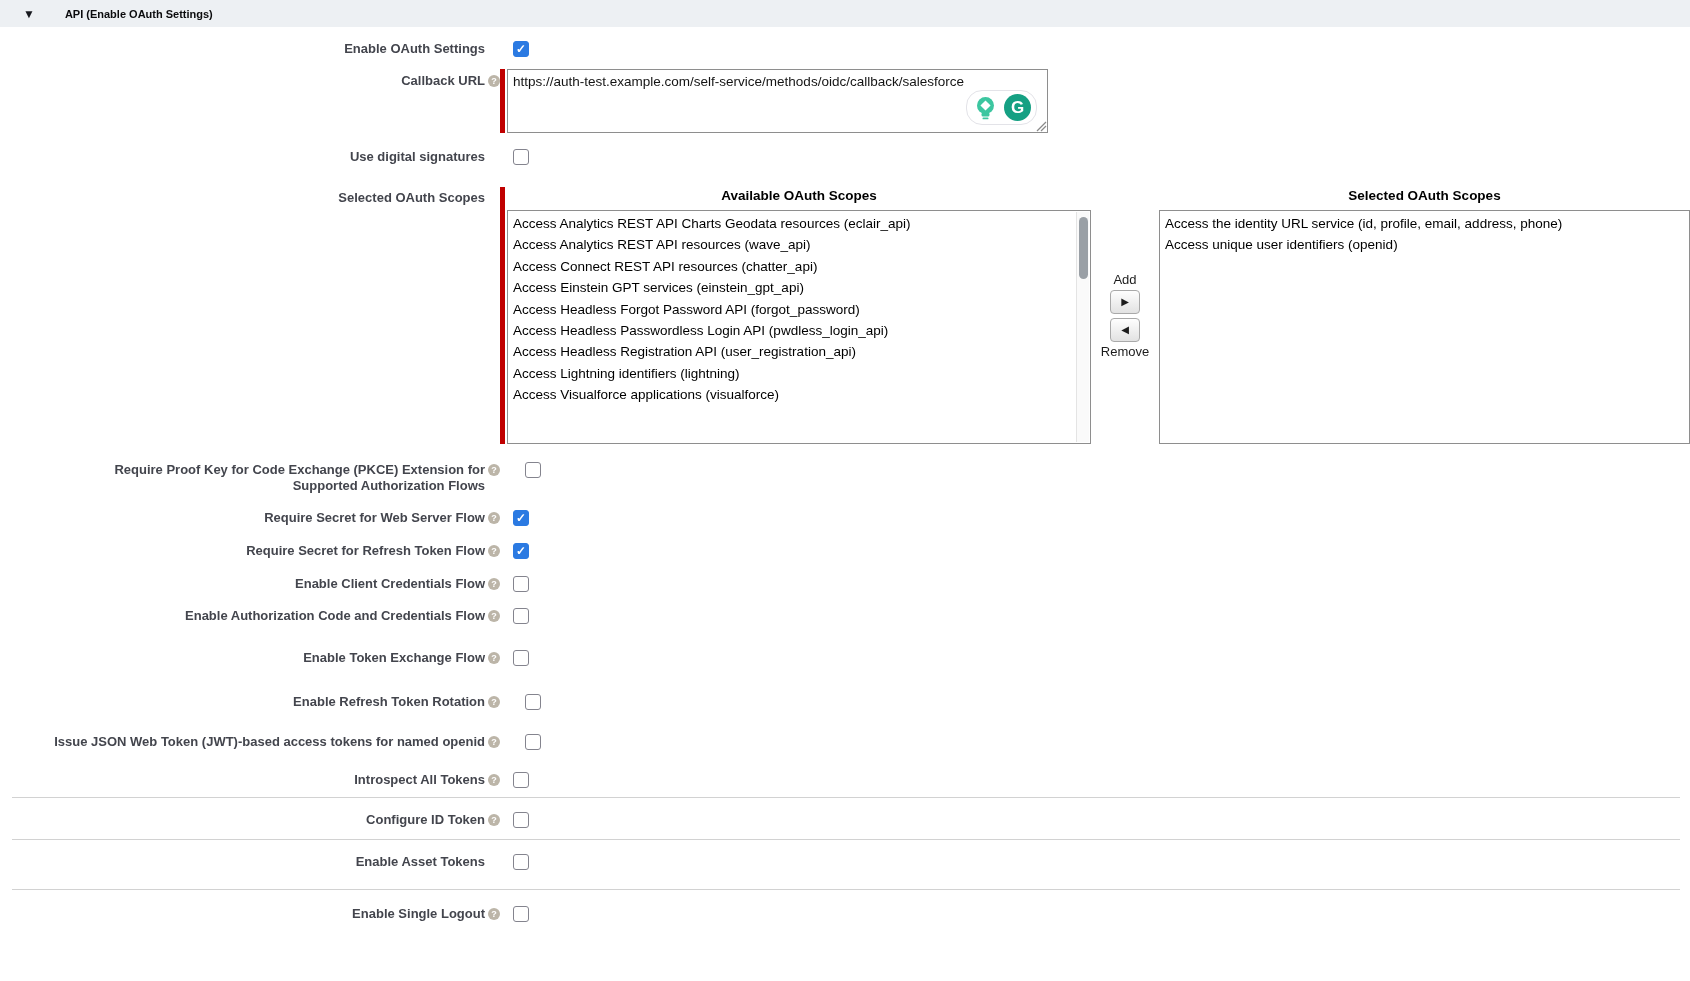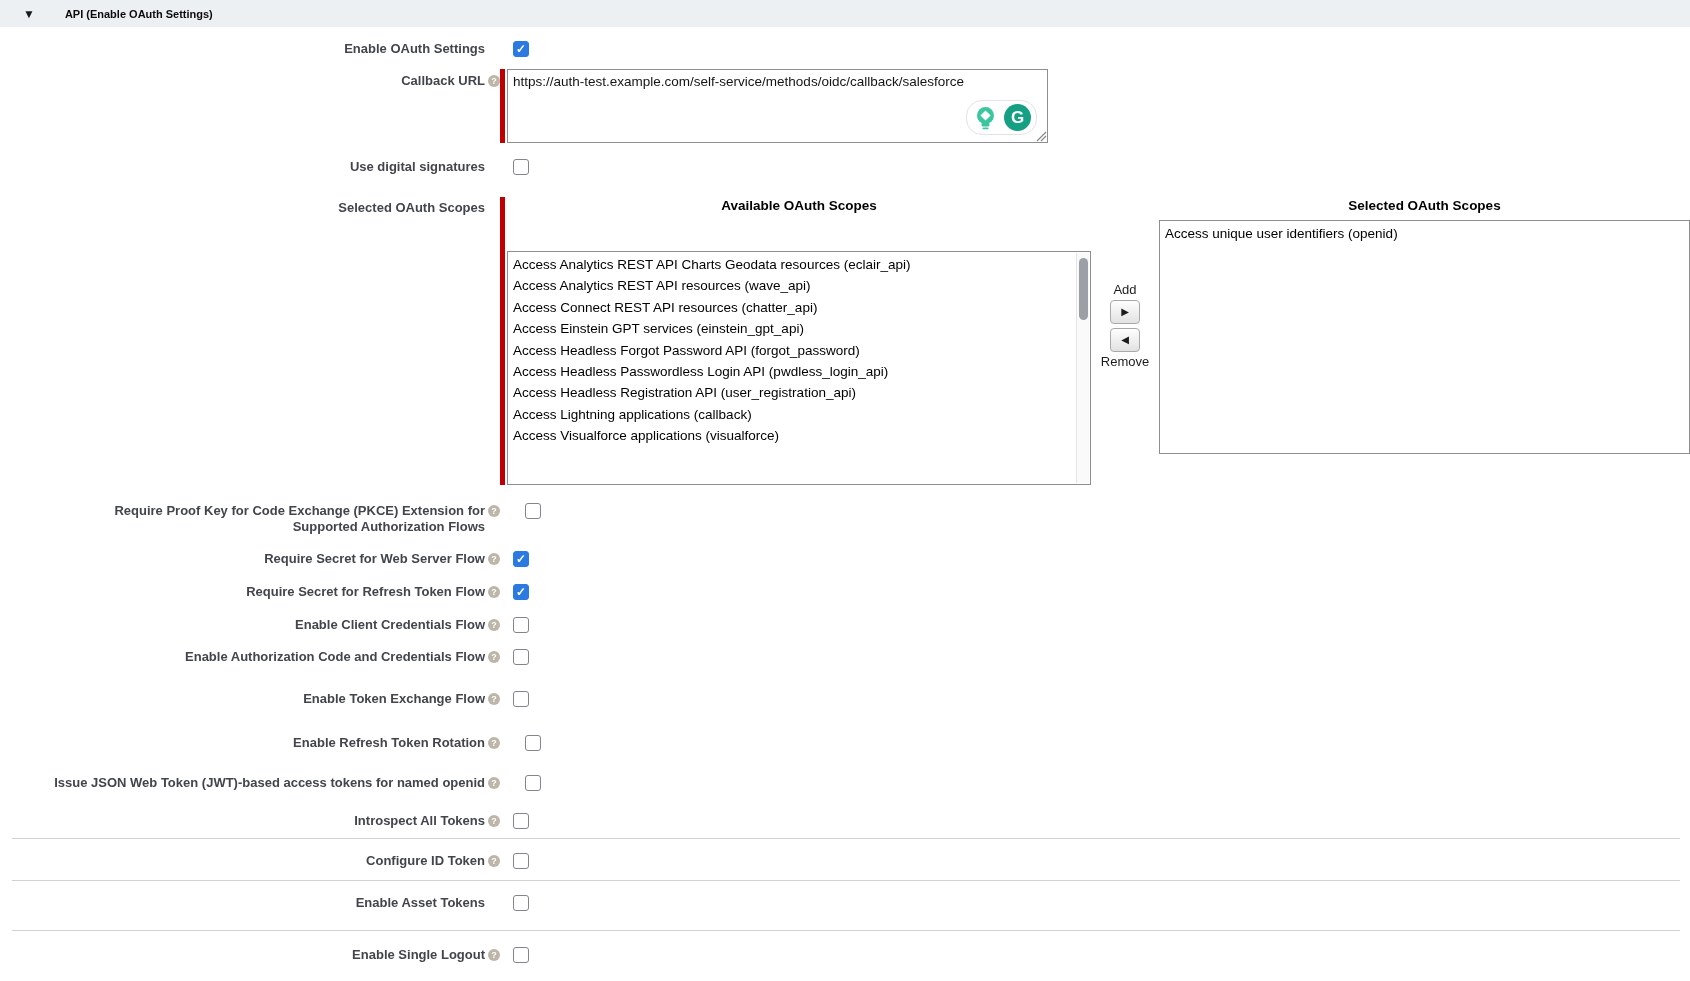--- a/index.html
+++ b/index.html
@@ -67,21 +67,21 @@
     color: #fff; font-size: 12px; font-weight: bold;
     line-height: 15px; text-align: center;
   }
 
   
   .req-bar { width: 5px; background: #c00000; margin-right: 2px; flex: none; }
 
   
   .callback-wrap { display: flex; align-items: stretch; }
   .callback-textarea {
-    width: 541px; height: 74px; border: 1px solid #8e8e8e; background: #fff;
+    width: 541px; height: 64px; border: 1px solid #8e8e8e; background: #fff;
     position: relative; font-size: 13.5px; color: #141414;
     padding: 3px 5px; line-height: 17px; cursor: text;
   }
   .ext-icons {
     position: absolute; right: 10px; bottom: 7px;
     background: #fff; border: 1px solid #e3e3e8; border-radius: 16px;
     padding: 3px 5px; display: flex; align-items: center; gap: 5px;
   }
   .ext-icon { width: 27px; height: 27px; display: block; cursor: pointer; }
   .grammarly-circle {
@@ -90,21 +90,21 @@
     line-height: 27px; text-align: center; cursor: pointer;
   }
   .resize-handle {
     position: absolute; right: 0; bottom: 0; width: 12px; height: 12px;
     cursor: nwse-resize;
   }
 
   
   .scopes-area { display: flex; align-items: stretch; }
   .scopes-col { display: flex; flex-direction: column; }
-  .scopes-col.left  { width: 584px; gap: 31px; }
+  .scopes-col.left  { width: 584px; }
   .scopes-col.right { width: 531px; }
   .scopes-header {
     font-size: 13.5px; font-weight: bold; color: #000;
     text-align: center; height: 18px; margin-bottom: 5px; line-height: 18px;
   }
   .listbox {
     border: 1px solid #8e8e8e; background: #fff; height: 234px;
     position: relative; overflow: hidden; padding: 2px 0; cursor: default;
   }
   .listbox .opt {
@@ -202,36 +202,37 @@
       <div class="scopes-col left">
         <div class="scopes-header">Available OAuth Scopes</div>
         <div class="listbox">
           <div class="opt">Access Analytics REST API Charts Geodata resources (eclair_api)</div>
           <div class="opt">Access Analytics REST API resources (wave_api)</div>
           <div class="opt">Access Connect REST API resources (chatter_api)</div>
           <div class="opt">Access Einstein GPT services (einstein_gpt_api)</div>
           <div class="opt">Access Headless Forgot Password API (forgot_password)</div>
           <div class="opt">Access Headless Passwordless Login API (pwdless_login_api)</div>
           <div class="opt">Access Headless Registration API (user_registration_api)</div>
-          <div class="opt">Access Lightning applications (callback)</div>
+          <div class="opt">Access Lightning identifiers (lightning)</div>
           <div class="opt">Access Visualforce applications (visualforce)</div>
           <div class="vscrollbar">
             <div class="vscroll-thumb"></div>
           </div>
         </div>
       </div>
       <div class="movers">
         <span class="mover-label">Add</span>
         <button class="mover-btn">▶</button>
         <button class="mover-btn">◀</button>
         <span class="mover-label">Remove</span>
       </div>
       <div class="scopes-col right">
         <div class="scopes-header">Selected OAuth Scopes</div>
         <div class="listbox">
+          <div class="opt">Access the identity URL service (id, profile, email, address, phone)</div>
           <div class="opt">Access unique user identifiers (openid)</div>
         </div>
       </div>
     </div>
   </div>
 
   <div class="row top mt18">
     <div class="label-cell">
       <span class="label-text narrow">Require Proof Key for Code Exchange (PKCE) Extension for Supported Authorization Flows</span>
       <span class="help-icon">?</span>

